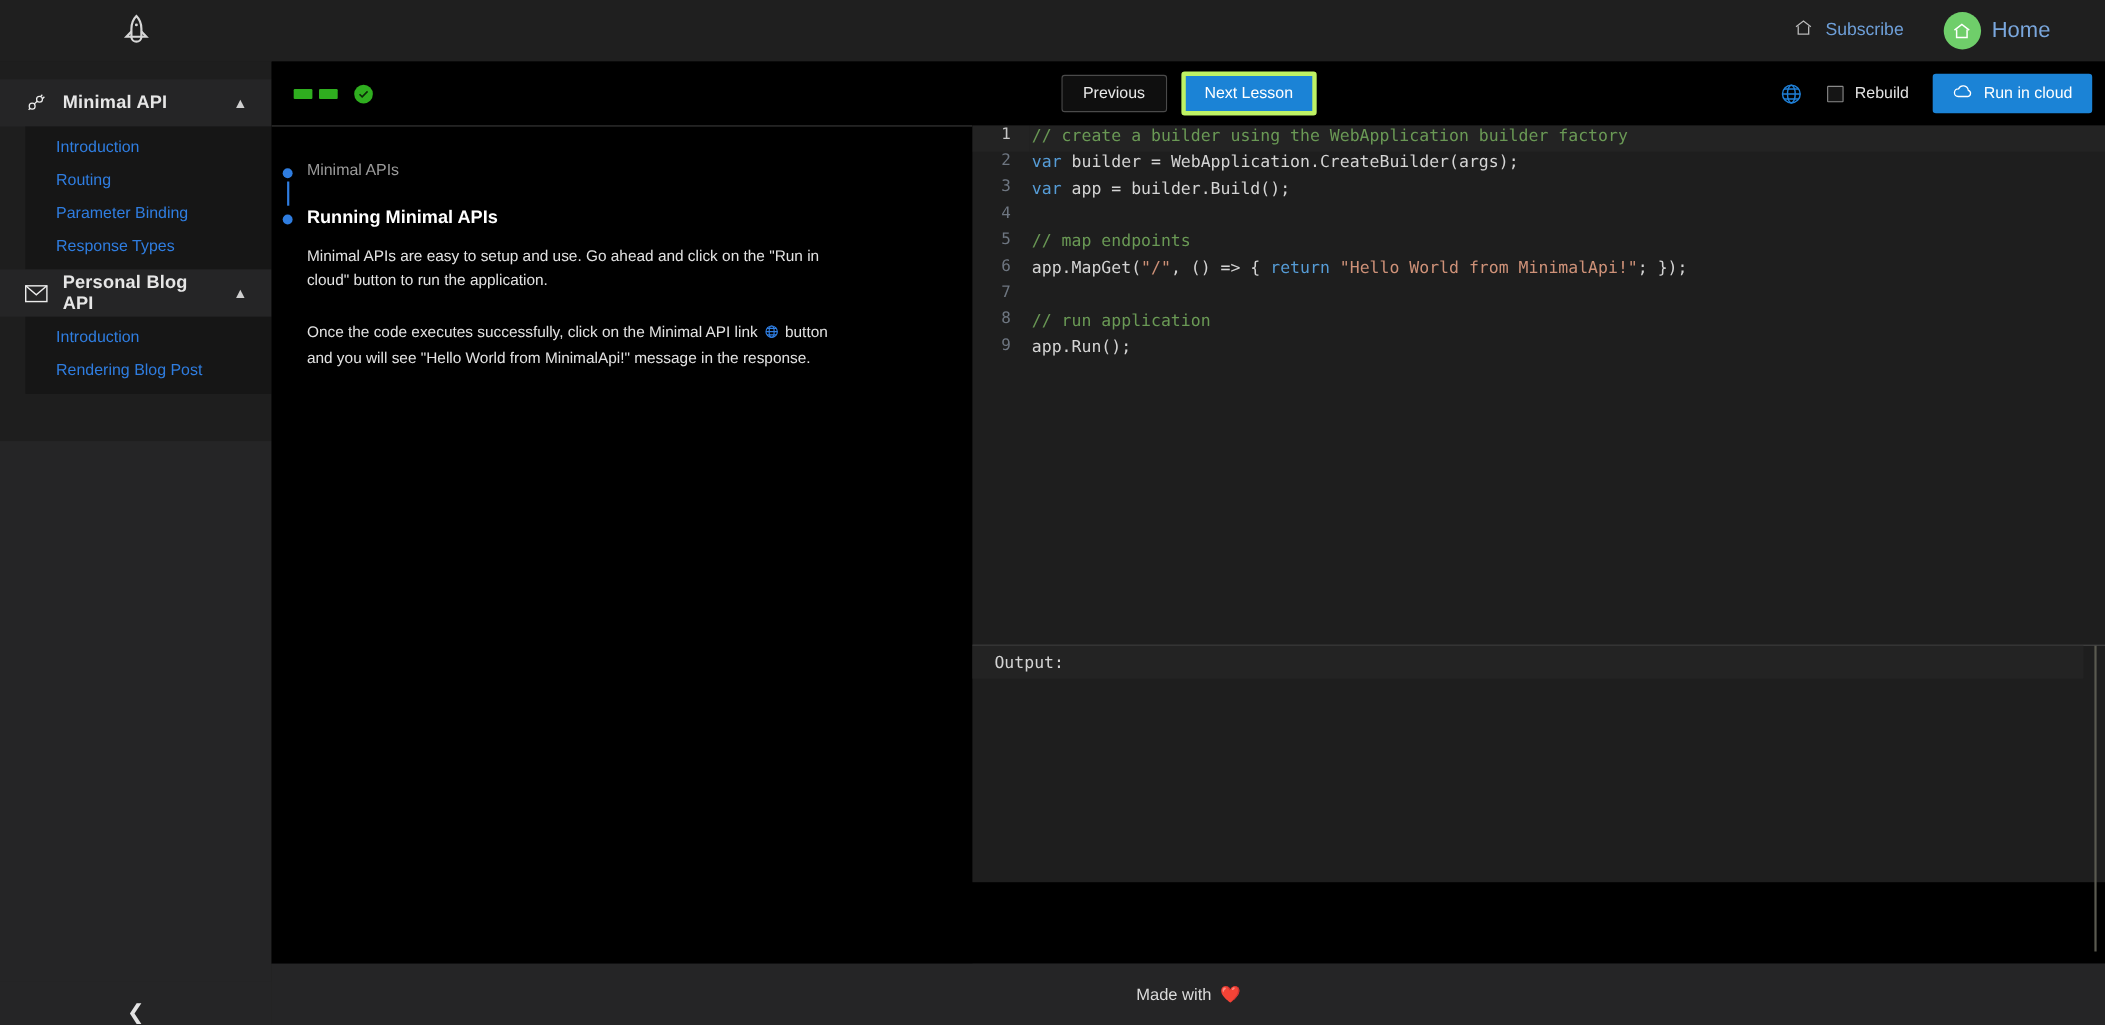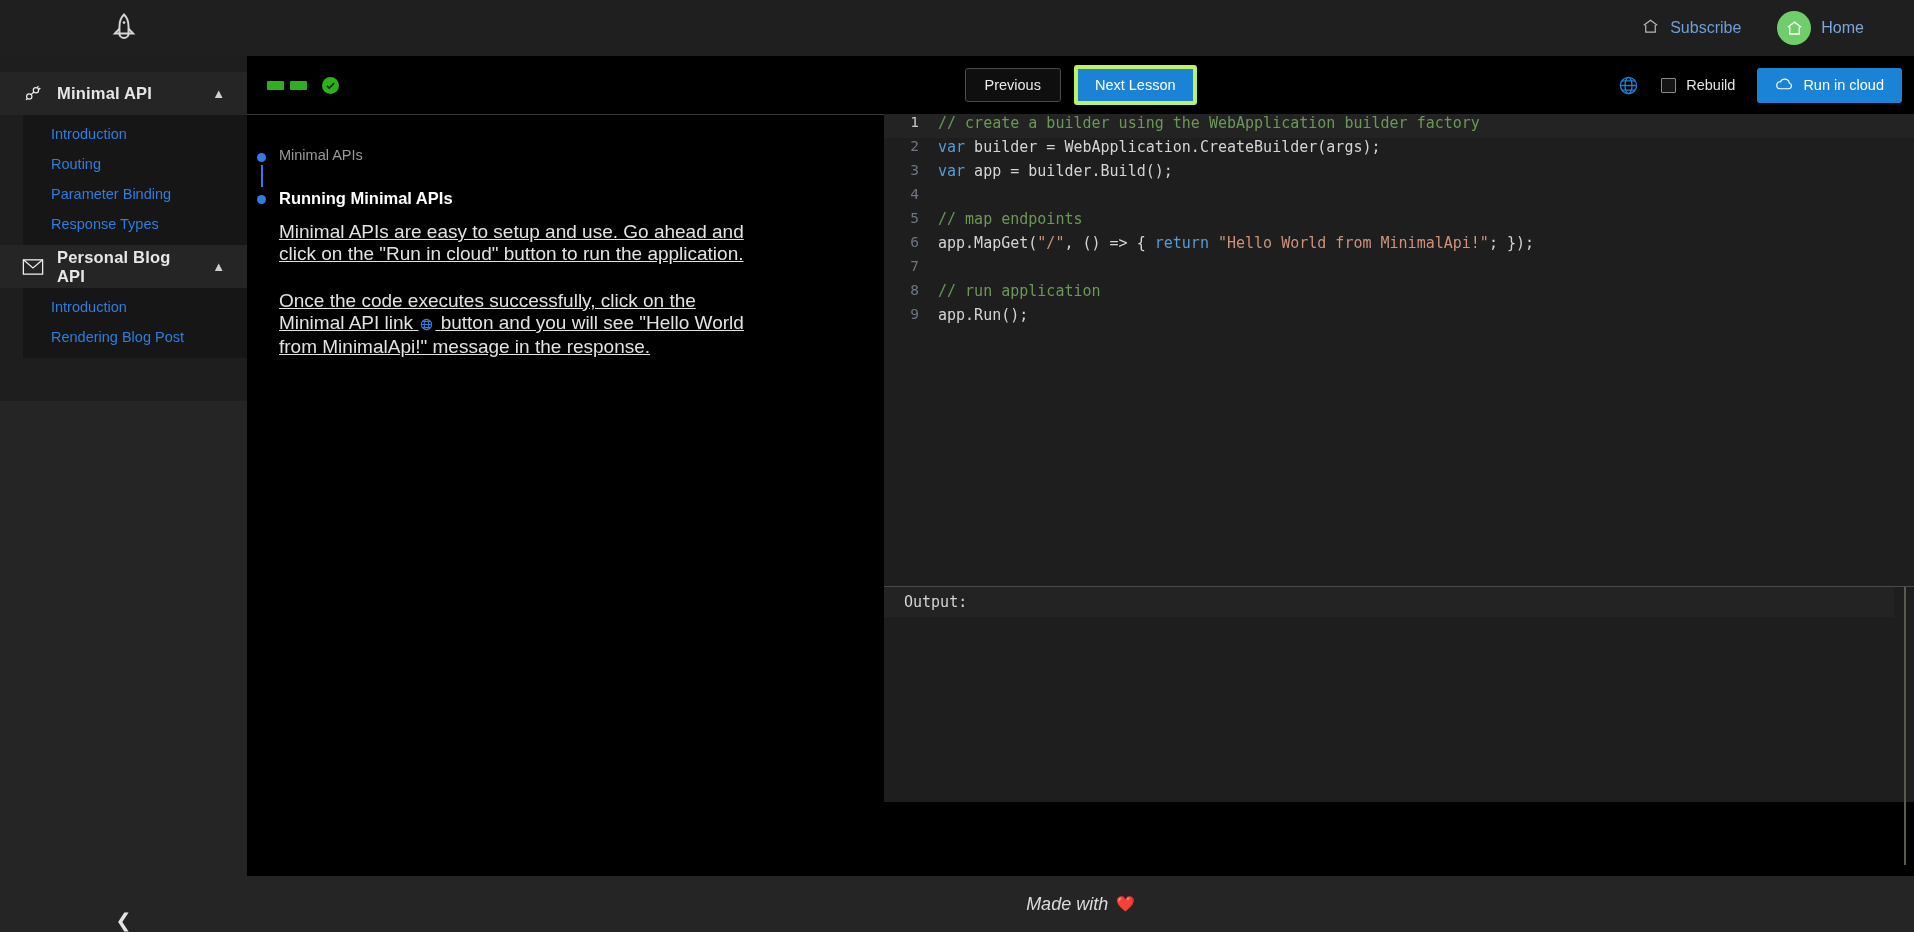--- a/index.html
+++ b/index.html
@@ -28,21 +28,21 @@
     display: flex; align-items: center; gap: 10px;
     color: #4a90e2; font-size: 16px; cursor: pointer;
     text-decoration: none;
   }
   .top-link .lbl { color: #6e9fd8; font-size: 16px; }
   .home-badge {
     width: 34px; height: 34px; border-radius: 50%;
     background: #6fce6a; display: flex; align-items: center; justify-content: center;
   }
   .home-badge svg { display:block; }
-  .home-text { color: #7aa7dd; font-size: 16px; margin-left: 0; }
+  .home-text { color: #7aa7dd; font-size: 20px; margin-left: 0; }
 
   
   .sidebar {
     position: absolute; left: 0; top: 72px; width: 247px; height: 876px;
     background: #1e1e1e;
   }
   .nav-group-head {
     height: 43px; display: flex; align-items: center; padding: 0 22px 0 22px;
     background: #252526; cursor: pointer; gap: 13px;
   }
@@ -115,22 +115,22 @@
     position: absolute; left: 0; top: 58px; width: 637px; height: 762px;
     background: #000; border-top: 1px solid #3a3a3a; overflow: hidden;
   }
   .lesson-inner { padding: 32px 28px 0 10px; }
   .crumb-row { display: flex; align-items: flex-start; gap: 13px; }
   .dot { width: 9px; height: 9px; border-radius: 50%; background: #2f7de0; margin-top: 6px; flex: none; }
   .crumb-faded { color: #9a9a9a; font-size: 14.5px; }
   .vline { width: 2px; height: 22px; background: #2f7de0; margin-left: 3.5px; margin-top: 2px; margin-bottom: 2px; }
   .sec-title { color: #ffffff; font-size: 16.5px; font-weight: bold; }
   .para {
-    color: #e2e2e2; font-size: 19px; line-height: 22px;
-    margin: 13px 0 0 22px; max-width: 480px; text-decoration: underline;
+    color: #e2e2e2; font-size: 14px; line-height: 22px;
+    margin: 13px 0 0 22px; max-width: 480px;
   }
   .para.second { margin-top: 25px; }
   .inline-globe { display: inline-block; vertical-align: -2px; margin: 0 2px; }
 
   
   .editor {
     position: absolute; left: 637px; top: 58px; width: 1030px; height: 472px;
     background: #1e1e1e; overflow: hidden;
   }
   .code-table { width: 100%; border-collapse: collapse; }
@@ -162,21 +162,21 @@
     min-width: 1010px;
   }
   .out-scroll { position: absolute; right: 8px; top: 0; width: 2px; height: 278px; background: #5a5a50; }
 
   
   .footer {
     position: absolute; left: 247px; bottom: 0; width: 1667px; height: 56px;
     background: #252526; display: flex; align-items: center; justify-content: center;
     gap: 8px;
   }
-  .footer-text { color: #dcdcdc; font-size: 18px; font-style: italic; }
+  .footer-text { color: #dcdcdc; font-size: 15px; }
   .heart { font-size: 15px; }
 </style>
 </head>
 <body>
 
 <div class="app">
 
   <div class="topbar">
     <div class="logo-wrap">
       <span>

